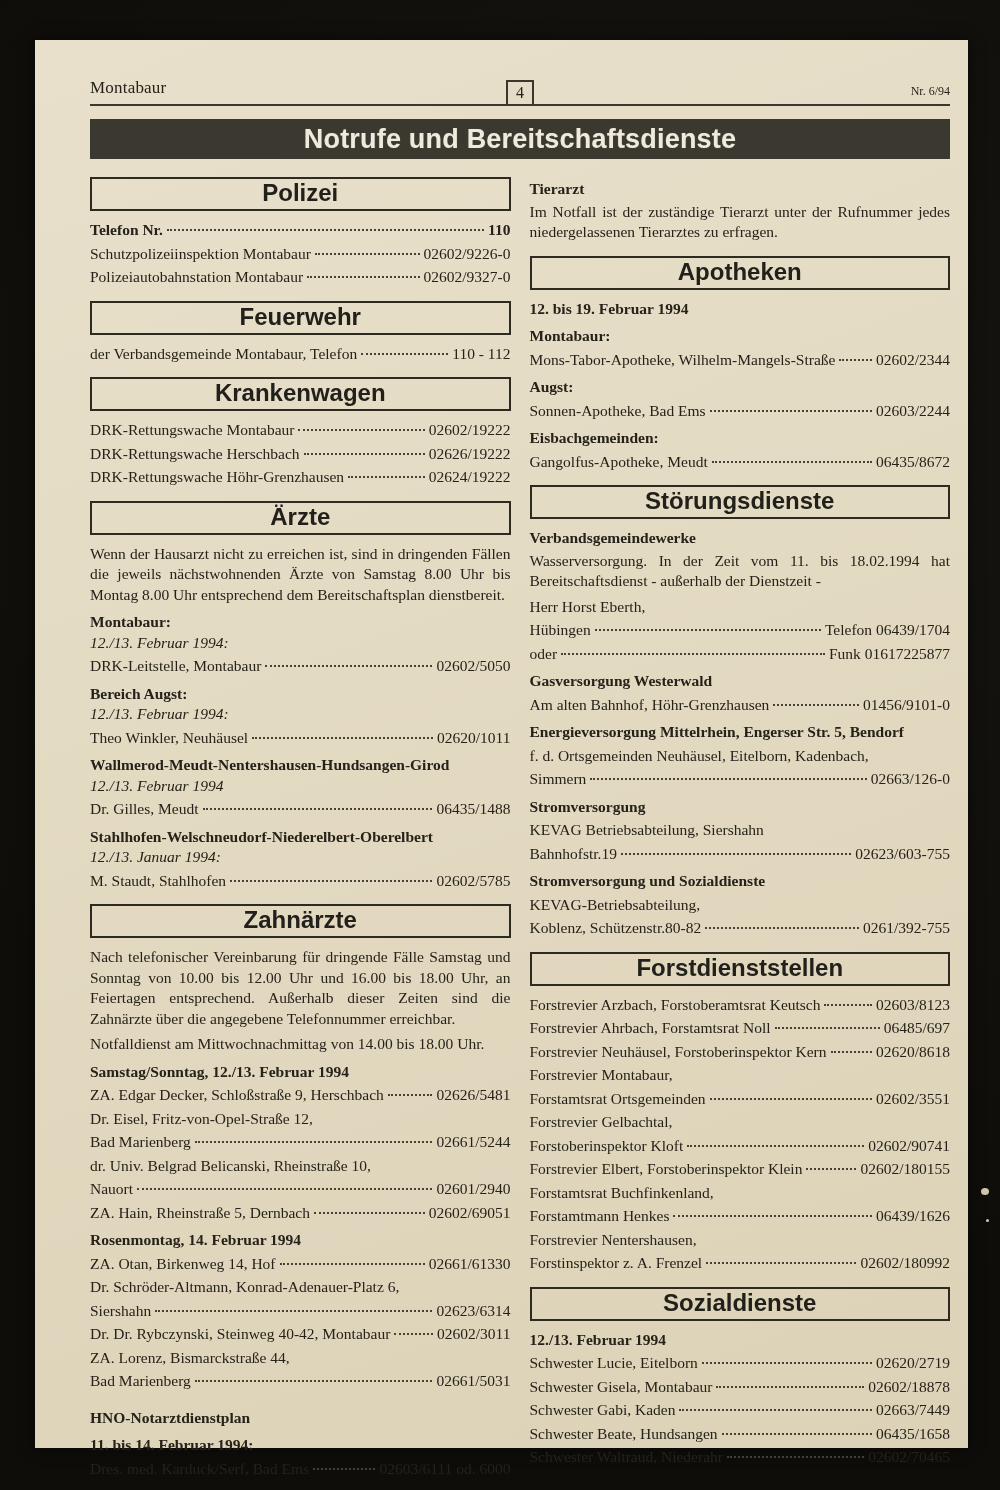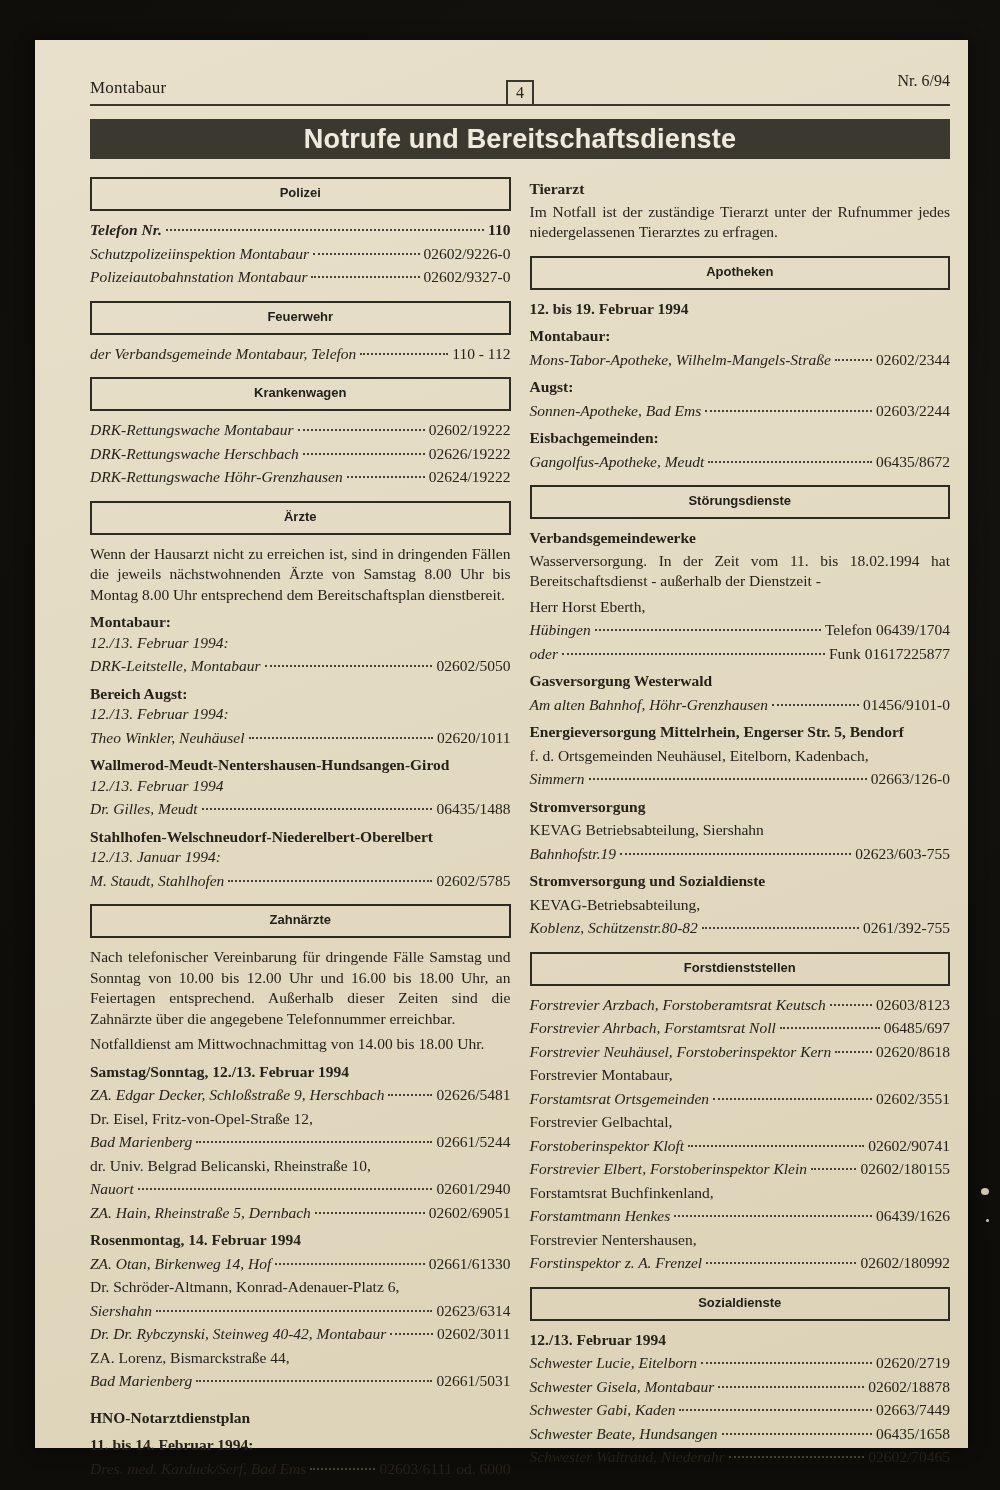--- a/index.html
+++ b/index.html
@@ -15,48 +15,48 @@
     position:absolute;left:35px;top:40px;width:933px;height:1408px;
     background:linear-gradient(160deg,#e8e0cb 0%,#e3dac2 45%,#dcd2b7 100%);
     color:#26221a;
     box-shadow:0 0 14px rgba(0,0,0,.6);
     padding:28px 18px 3px 55px;
     box-sizing:border-box;
   }
   
   .page-header{position:relative;border-bottom:2px solid #3b372c;padding-bottom:4px;height:32px;}
   .ph-left{position:absolute;left:0;bottom:6px;font-size:17px;letter-spacing:.2px;}
-  .ph-right{position:absolute;right:0;bottom:14px;font-size:16px;}
+  .ph-right{position:absolute;right:0;bottom:5px;font-size:12px;}
   .ph-pagenum{
     position:absolute;left:50%;transform:translateX(-50%);bottom:-2px;
     border:2px solid #3b372c;background:#e5dcc6;padding:0 8px 1px;
     font-size:16px;line-height:21px;
   }
   
   .title-bar{
     margin-top:13px;background:#3b3830;color:#efeadb;
     font-family:"Liberation Sans", sans-serif;font-weight:bold;
     font-size:27px;text-align:center;line-height:40px;height:40px;
     letter-spacing:.2px;text-shadow:0 0 1px rgba(255,255,255,.25);
   }
   
   .columns{display:flex;gap:19px;margin-top:13px;}
   .col{flex:1 1 0;min-width:0;font-size:15.5px;line-height:20.5px;}
   .section{margin-bottom:13px;}
   .section-box{
     border:2px solid #2d2a21;margin:5px 0 9px;padding:1px 4px 3px;
     text-align:center;font-family:"Liberation Sans", sans-serif;
-    font-weight:bold;font-size:13px;line-height:26px;color:#22201a;
+    font-weight:bold;font-size:24px;line-height:26px;color:#22201a;
   }
   .head{font-weight:bold;margin-top:7px;}
   .date{font-style:italic;}
   .para{text-align:justify;margin:2px 0 5px;}
   .line{margin-top:3px;}
   .row{display:flex;align-items:baseline;margin-top:3px;}
-  .row .label{white-space:nowrap;font-style:italic;}
+  .row .label{white-space:nowrap;}
   .row .dots{flex:1 1 auto;min-width:8px;margin:0 4px;border-bottom:2px dotted #454134;transform:translateY(-4px);}
   .row .value{white-space:nowrap;}
   .row.bold{font-weight:bold;}
   .gap{height:9px;}
 </style>
 </head>
 <body>
 
 <div class="paper">
 

